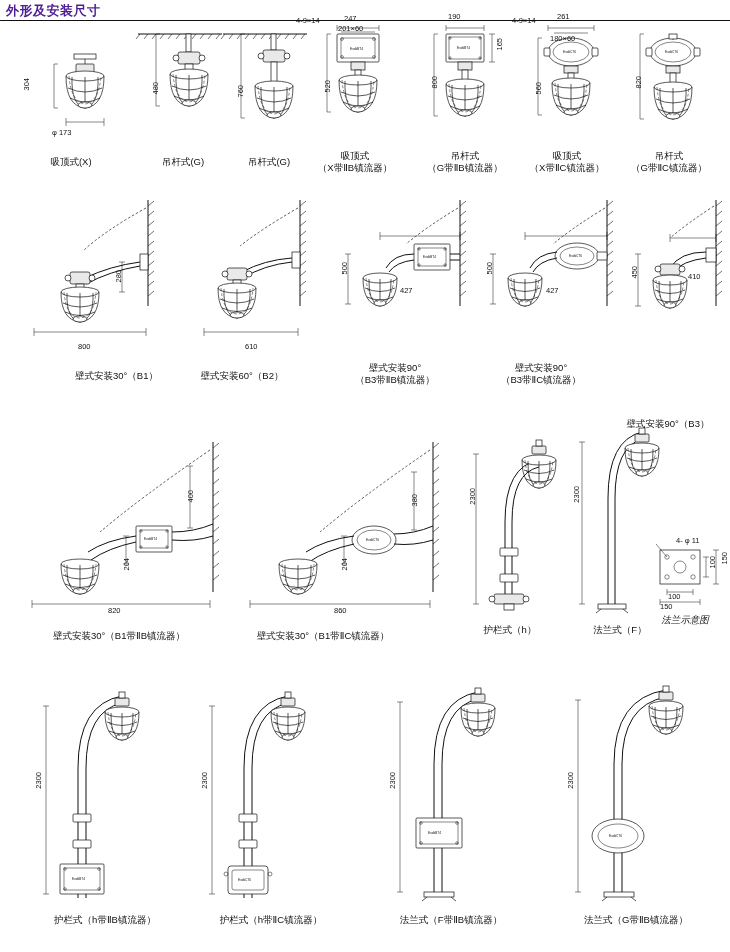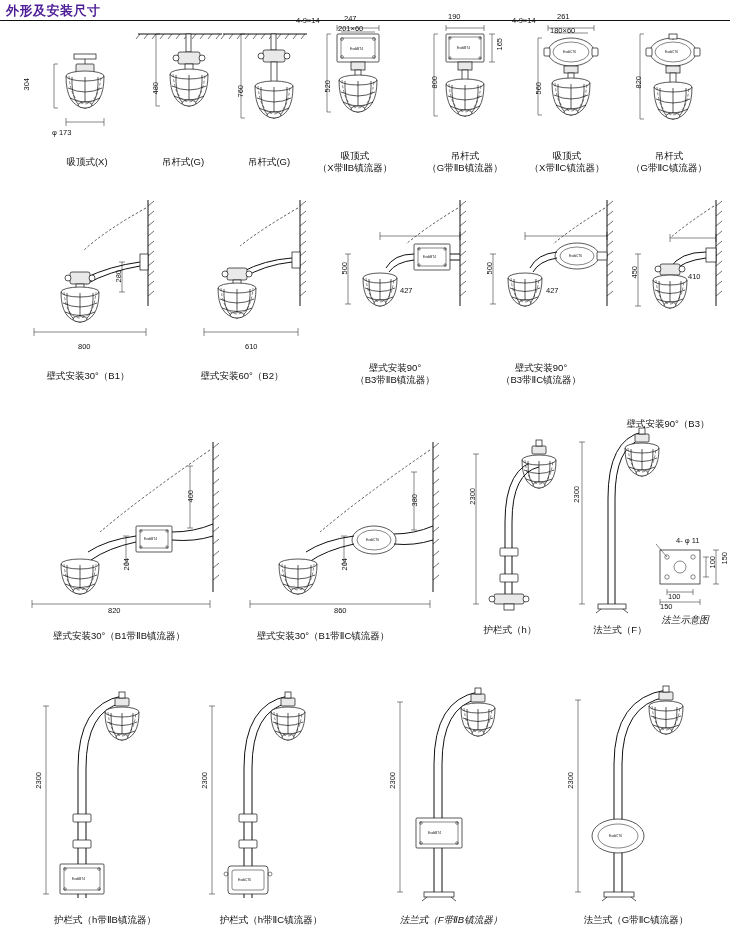--- a/index.html
+++ b/index.html
@@ -65,21 +65,21 @@
   <line class="thin" x1="26" y1="16" x2="30" y2="16"></line>
   <line class="thin" x1="26" y1="60" x2="30" y2="60"></line>
 
   <line class="thin" x1="38" y1="74" x2="76" y2="74"></line>
   <line class="thin" x1="38" y1="70" x2="38" y2="78"></line>
   <line class="thin" x1="76" y1="70" x2="76" y2="78"></line>
 </svg>
 </div>
 <div class="dimlabel vert" style="left:22px;top:78px;">304</div>
 <div class="dimlabel" style="left:52px;top:128px;">φ 173</div>
-<div class="cap" style="left:44px;top:156px;width:86px;">吸顶式(X)</div>
+<div class="cap" style="left:28px;top:156px;width:86px;">吸顶式(X)</div>
 
 <div class="fig" style="left:130px;top:26px;">
 <svg width="105" height="125" viewBox="0 0 105 125">
 
   <line class="ln2" x1="8" y1="8" x2="92" y2="8"></line>
   <g class="hatch">
     <line x1="10" y1="8" x2="6" y2="13"></line>
         <line x1="18" y1="8" x2="14" y2="13"></line>
     <line x1="26" y1="8" x2="22" y2="13"></line>
         <line x1="34" y1="8" x2="30" y2="13"></line>
@@ -263,21 +263,21 @@
   <path class="ln" d="M36 75 q17 8 34 0"></path>
   <path class="ln" d="M38 85 q15 8 30 0"></path>
   <ellipse class="fillw" cx="53" cy="92" rx="7" ry="3"></ellipse>
   <path class="dash" d="M37 63 q2 26 16 28 q14 -2 16 -28"></path>
   <line class="thin" x1="20" y1="18" x2="20" y2="95"></line>
   <line class="thin" x1="20" y1="18" x2="24" y2="18"></line>
   <line class="thin" x1="20" y1="95" x2="24" y2="95"></line>
 </svg>
 </div>
 <div class="dimlabel" style="left:557px;top:12px;">261</div>
-<div class="dimlabel" style="left:550px;top:26px;">180×60</div>
+<div class="dimlabel" style="left:550px;top:34px;">180×60</div>
 <div class="dimlabel" style="left:512px;top:16px;">4-9×14</div>
 <div class="dimlabel vert" style="left:534px;top:82px;">560</div>
 <div class="cap" style="left:512px;top:150px;width:110px;">吸顶式
 （X带ⅡC镇流器）</div>
 
 <div class="fig" style="left:620px;top:20px;">
 <svg width="105" height="130" viewBox="0 0 105 130">
   <ellipse class="fillw" cx="53" cy="32" rx="23" ry="14"></ellipse>
   <ellipse class="thin" cx="53" cy="32" rx="18" ry="10" fill="none"></ellipse>
   <rect class="fillw" x="26" y="28" width="6" height="8" rx="1"></rect>
@@ -347,21 +347,21 @@
   <line class="thin" x1="114" y1="66" x2="114" y2="96"></line>
   <line class="thin" x1="111" y1="66" x2="117" y2="66"></line>
   <line class="thin" x1="111" y1="96" x2="117" y2="96"></line>
   <line class="thin" x1="26" y1="136" x2="138" y2="136"></line>
   <line class="thin" x1="26" y1="132" x2="26" y2="140"></line>
   <line class="thin" x1="138" y1="132" x2="138" y2="140"></line>
 </svg>
 </div>
 <div class="dimlabel vert" style="left:114px;top:270px;">280</div>
 <div class="dimlabel" style="left:78px;top:342px;">800</div>
-<div class="cap" style="left:18px;top:370px;width:140px;">壁式安装30°（B1）</div>
+<div class="cap" style="left:18px;top:370px;width:140px;text-align:right;">壁式安装30°（B1）</div>
 
 <div class="fig" style="left:160px;top:196px;">
 <svg width="150" height="155" viewBox="0 0 150 155">
   <line class="ln2" x1="140" y1="4" x2="140" y2="110"></line>
   <g class="hatch">
     <line x1="140" y1="10" x2="146" y2="5"></line>
         <line x1="140" y1="20" x2="146" y2="15"></line>
     <line x1="140" y1="30" x2="146" y2="25"></line>
         <line x1="140" y1="40" x2="146" y2="35"></line>
     <line x1="140" y1="50" x2="146" y2="45"></line>
@@ -833,21 +833,21 @@
 
   <rect class="fillw" x="58" y="224" width="30" height="5"></rect>
   <line class="ln" x1="61" y1="229" x2="56" y2="233"></line>
   <line class="ln" x1="85" y1="229" x2="90" y2="233"></line>
   <line class="thin" x1="34" y1="34" x2="34" y2="224"></line>
   <line class="thin" x1="31" y1="34" x2="37" y2="34"></line>
   <line class="thin" x1="31" y1="224" x2="37" y2="224"></line>
 </svg>
 </div>
 <div class="dimlabel vert" style="left:388px;top:772px;">2300</div>
-<div class="cap" style="left:366px;top:914px;width:170px;font-style:italic;">法兰式（F带ⅡB镇流器）</div>
+<div class="cap" style="left:366px;top:914px;width:170px;">法兰式（F带ⅡB镇流器）</div>
 
 <div class="fig" style="left:546px;top:668px;">
 <svg width="180" height="240" viewBox="0 0 180 240">
   <path class="ln2" d="M68 228 v-132 q0 -66 52 -74"></path>
   <path class="ln2" d="M76 228 v-132 q0 -59 44 -67"></path>
   <ellipse class="fillw" cx="120" cy="38" rx="17" ry="5"></ellipse>
   <path class="ln" d="M103 38 q0 26 17 28 q17 -2 17 -28"></path>
   <path class="ln" d="M109 39 q-1 24 11 27"></path>
   <path class="ln" d="M131 39 q1 24 -11 27"></path>
   <path class="ln" d="M120 39 v27"></path>
@@ -863,13 +863,13 @@
   <text class="bodytxt" x="63" y="169">ExdⅡCT6</text>
   <rect class="fillw" x="58" y="224" width="30" height="5"></rect>
   <line class="ln" x1="61" y1="229" x2="56" y2="233"></line>
   <line class="ln" x1="85" y1="229" x2="90" y2="233"></line>
   <line class="thin" x1="32" y1="32" x2="32" y2="224"></line>
   <line class="thin" x1="29" y1="32" x2="35" y2="32"></line>
   <line class="thin" x1="29" y1="224" x2="35" y2="224"></line>
 </svg>
 </div>
 <div class="dimlabel vert" style="left:566px;top:772px;">2300</div>
-<div class="cap" style="left:546px;top:914px;width:180px;">法兰式（G带ⅡC镇流器）</div>
+<div class="cap" style="left:546px;top:914px;width:180px;">法兰式（G带ⅡB镇流器）</div>
 
 </body></html>

